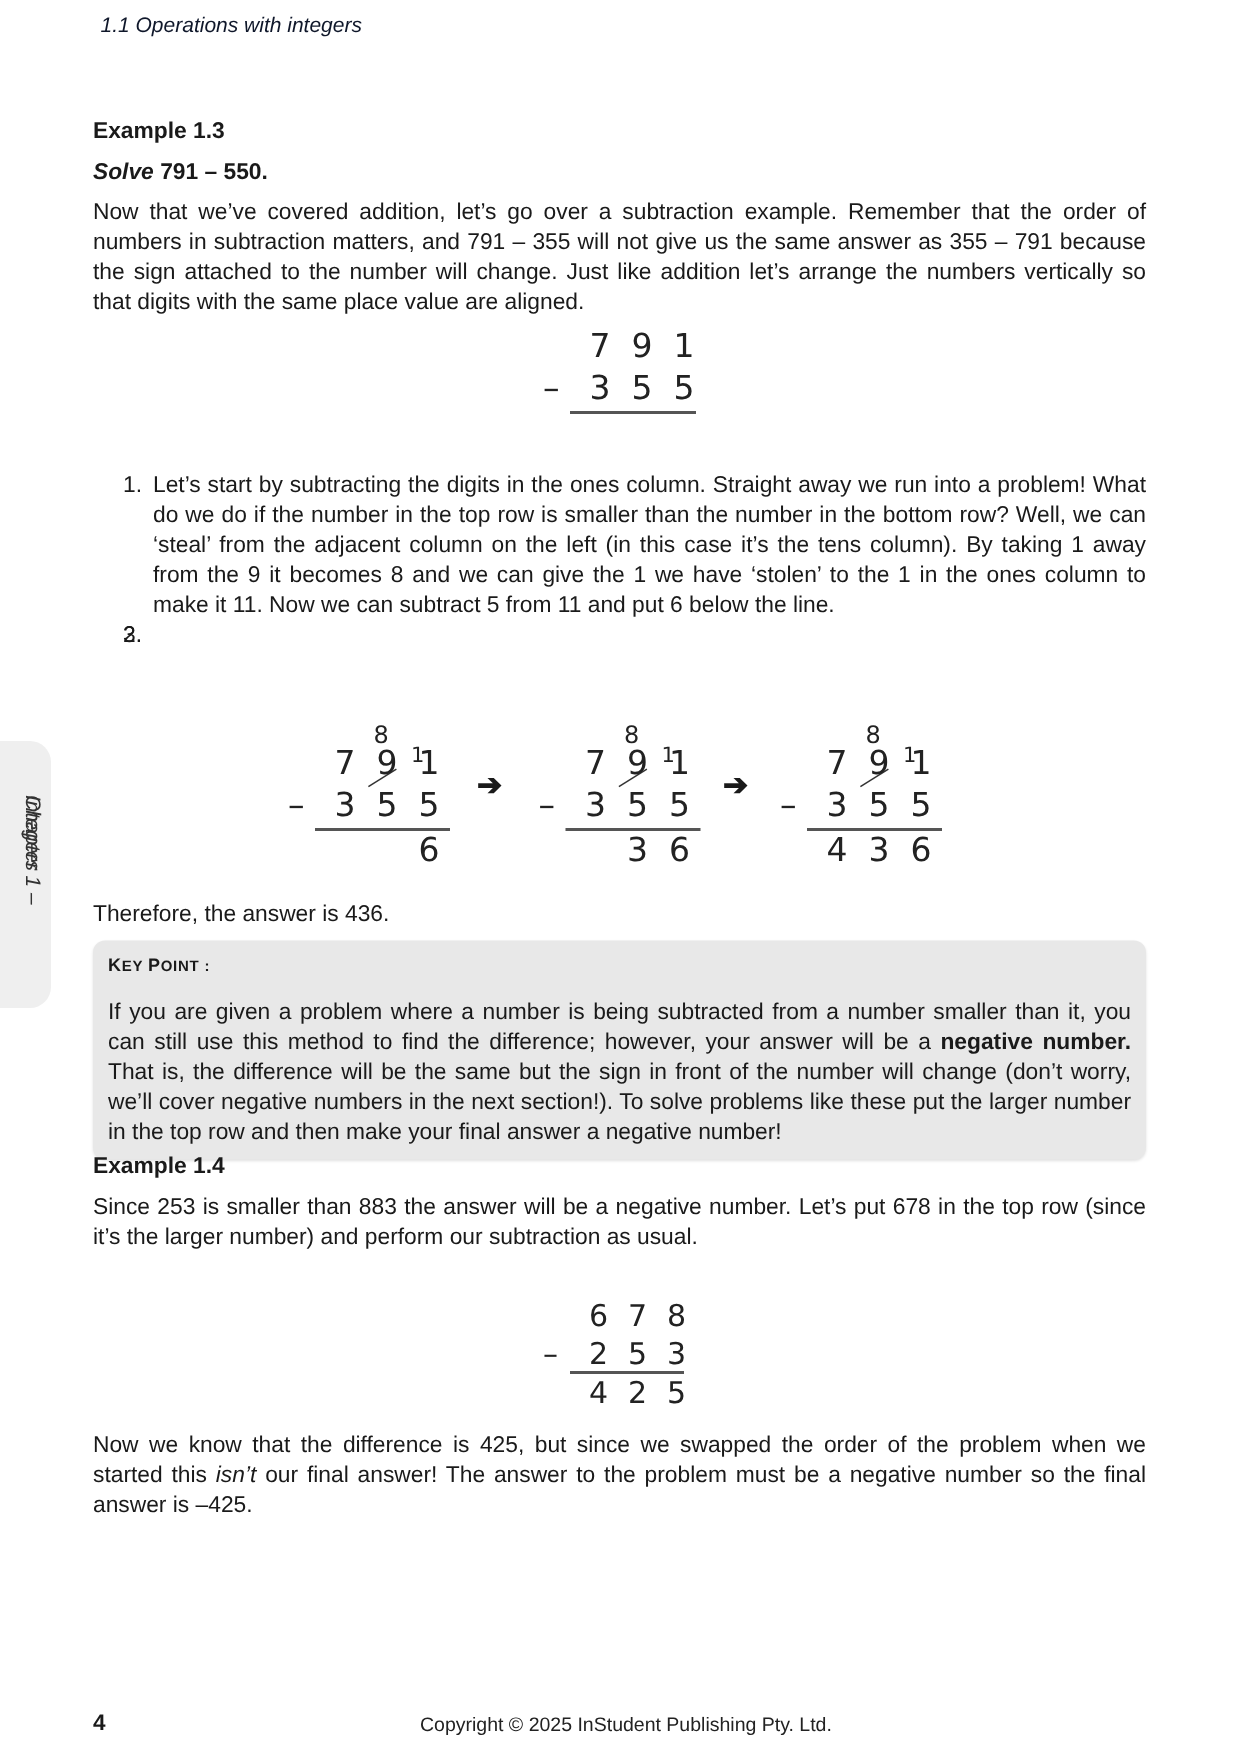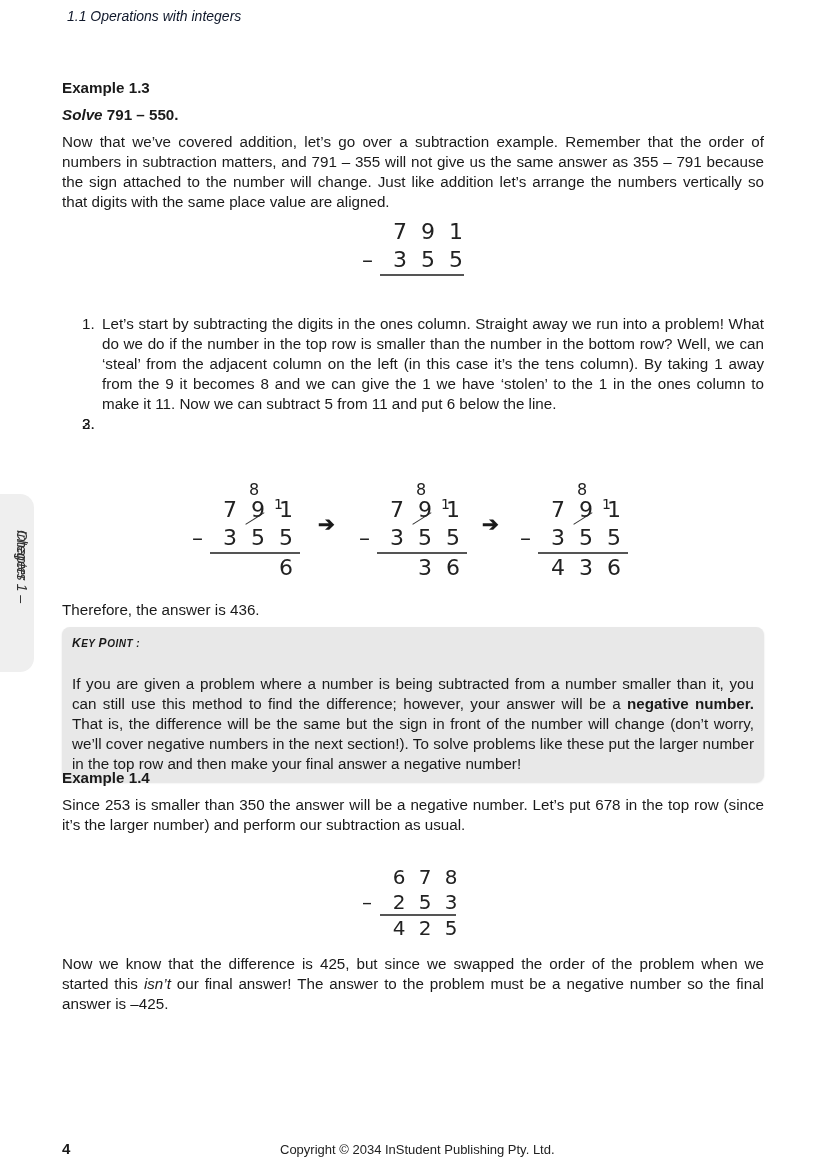--- a/index.html
+++ b/index.html
@@ -53,21 +53,21 @@
   }
 
   .answer-line { position: absolute; left: 0; top: 522px; }
 
   .keypoint {
     position: absolute; left: 0; top: 549px; width: 702px;
     background: #e8e8e8; border-radius: 8px;
     padding: 6px 10px 8px 10px;
     box-shadow: 0 1px 2px rgba(0,0,0,0.12);
   }
-  .kp-title { font-size: 12px; font-weight: bold; letter-spacing: 0.5px; margin-bottom: 20px; font-style: italic; }
+  .kp-title { font-size: 12px; font-weight: bold; letter-spacing: 0.5px; margin-bottom: 10px; }
   .kp-title .sc { font-size: 10px; }
   .kp-text { text-align: justify; }
 
   .ex2 { position: absolute; left: 0; top: 690px; width: 702px; }
   .calc2 { position: absolute; left: 300px; top: 786px; }
   .final { position: absolute; left: 0; top: 876px; width: 702px; text-align: justify; }
 
   .chapter-tab {
     position: absolute; left: 0; top: 494px; width: 34px; height: 178px;
     background: #efefef; border-radius: 0 14px 14px 0;
@@ -206,21 +206,21 @@
 
   <div class="answer-line">Therefore, the answer is 436.</div>
 
   <div class="keypoint">
     <div class="kp-title"><span>K</span><span class="sc">EY </span><span>P</span><span class="sc">OINT :</span></div>
     <div class="kp-text"><span>If you are given a problem where a number is being subtracted from a number smaller than it, you can still use this method to find the difference; however, your answer will be a </span><b>negative number.</b><span> That is, the difference will be the same but the sign in front of the number will change (don’t worry, we’ll cover negative numbers in the next section!). To solve problems like these put the larger number in the top row and then make your final answer a negative number!</span></div>
   </div>
 
   <div class="ex2">
     <div class="ex-title">Example 1.4</div>
-    <p class="body">Since 253 is smaller than 350 the answer will be a negative number. Let’s put 678 in the top row (since it’s the larger number) and perform our subtraction as usual.</p>
+    <p class="body">Since 253 is smaller than 883 the answer will be a negative number. Let’s put 678 in the top row (since it’s the larger number) and perform our subtraction as usual.</p>
   </div>
 
   <div class="calc calc2" style="font-size:20px;">
     <div class="row" style="height:25px;">
         <span class="sign"></span>
       <span class="digit" style="width:26px;">6</span>
       <span class="digit" style="width:26px;">7</span>
       <span class="digit" style="width:26px;">8</span>
     </div>
     <div class="row" style="height:25px;">
@@ -235,13 +235,13 @@
       <span class="digit" style="width:26px;">4</span>
       <span class="digit" style="width:26px;">2</span>
       <span class="digit" style="width:26px;">5</span>
     </div>
   </div>
 
   <p class="final"><span>Now we know that the difference is 425, but since we swapped the order of the problem when we started this </span><i>isn’t</i><span> our final answer! The answer to the problem must be a negative number so the final answer is –425.</span></p>
 </div>
 
 <div class="page-num">4</div>
-<div class="copyright">Copyright © 2034 InStudent Publishing Pty. Ltd.</div>
+<div class="copyright">Copyright © 2025 InStudent Publishing Pty. Ltd.</div>
 
 </body></html>

